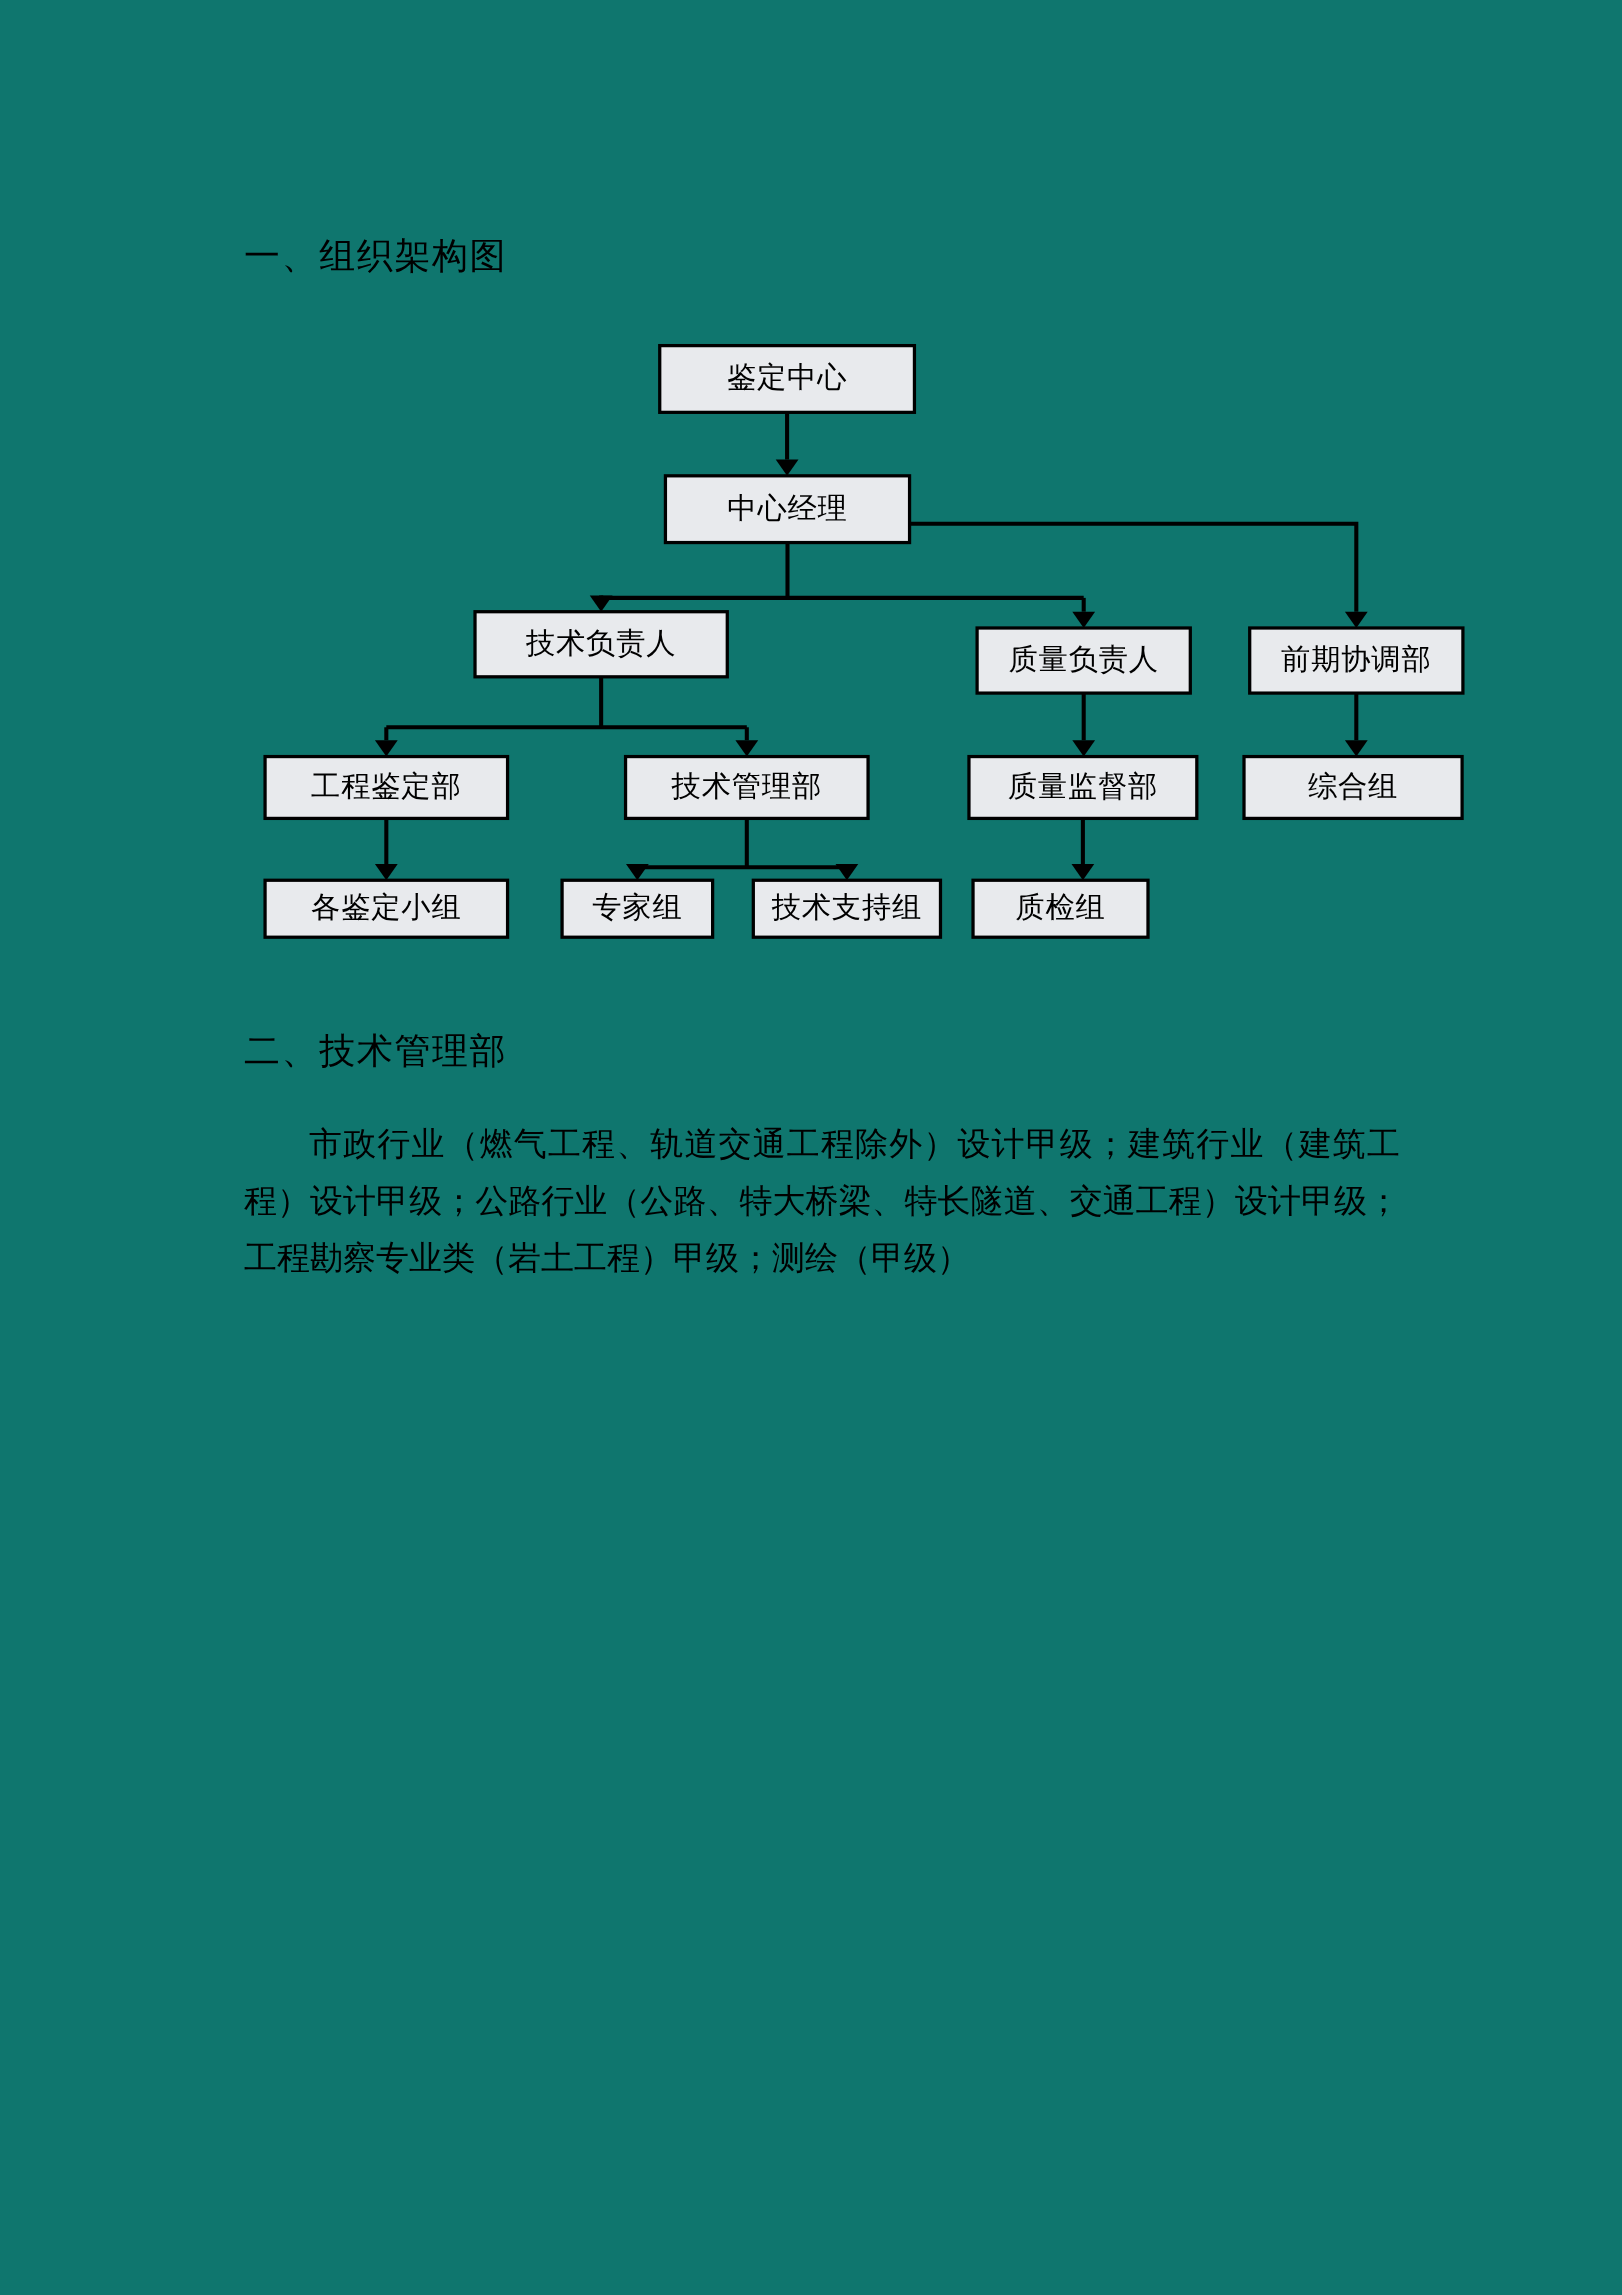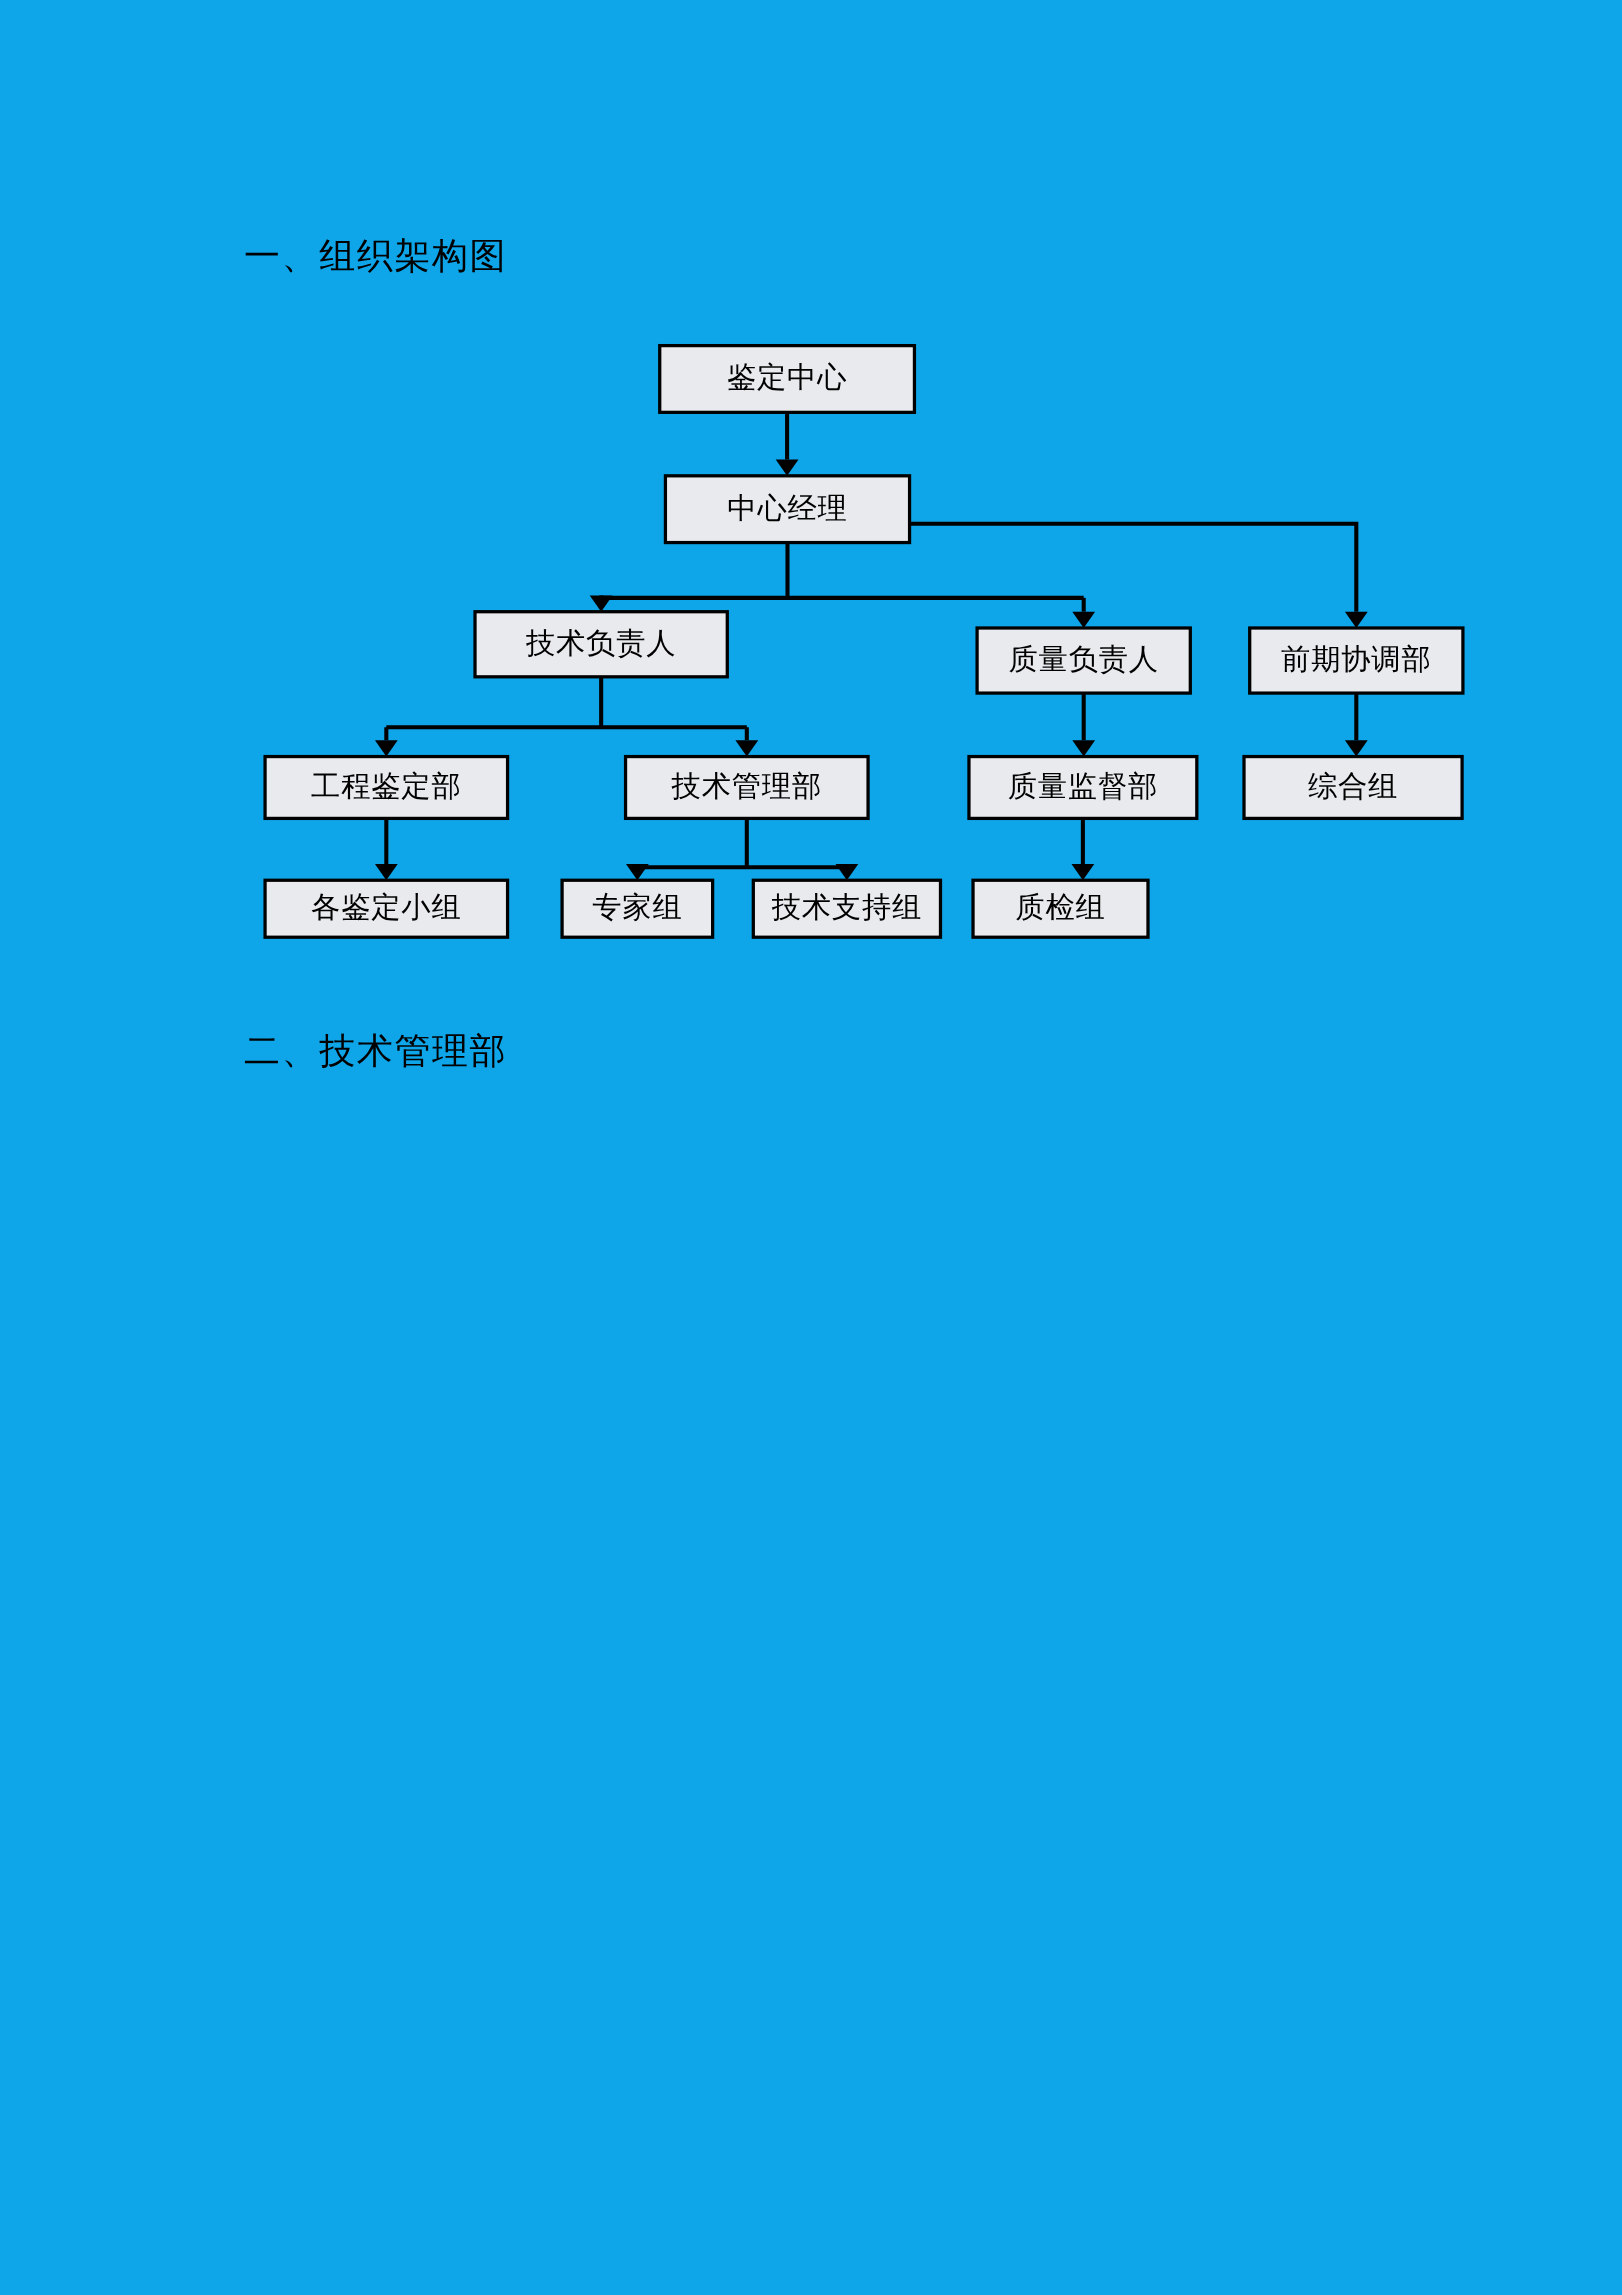--- a/index.html
+++ b/index.html
@@ -8,21 +8,21 @@
     background: #ffffff;
   }
   body {
     font-family: "Liberation Serif", "DejaVu Serif", serif;
     color: #000000;
   }
   .page {
     position: relative;
     width: 1623px;
     height: 2295px;
-    background: #0ea5e9;
+    background: #0f766e;
     overflow: hidden;
   }
   .heading {
     position: absolute;
     font-family: "Liberation Serif", "DejaVu Serif", serif;
     font-size: 36px;
     font-weight: 400;
     letter-spacing: 1.6px;
     white-space: nowrap;
     color: #000;
@@ -172,15 +172,16 @@
             <rect class="node-rect" x="1195" y="702" width="215" height="70"></rect>
             <text class="node-label" x="1302.5" y="739">质检组</text>
           </g>
         </g>
 
     </svg>
   </div>
 
   <h1 class="heading" id="heading-2">二、技术管理部</h1>
 
+  <p class="body-para">市政行业（燃气工程、轨道交通工程除外）设计甲级；建筑行业（建筑工程）设计甲级；公路行业（公路、特大桥梁、特长隧道、交通工程）设计甲级；工程勘察专业类（岩土工程）甲级；测绘（甲级）</p>
 
 </div>
 
 
 </body></html>

